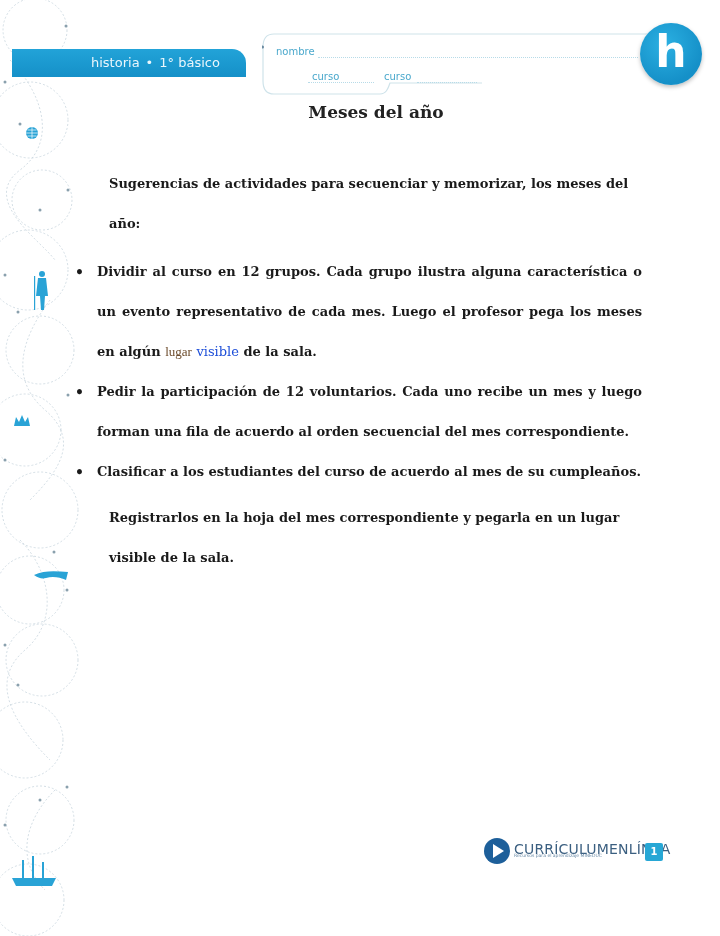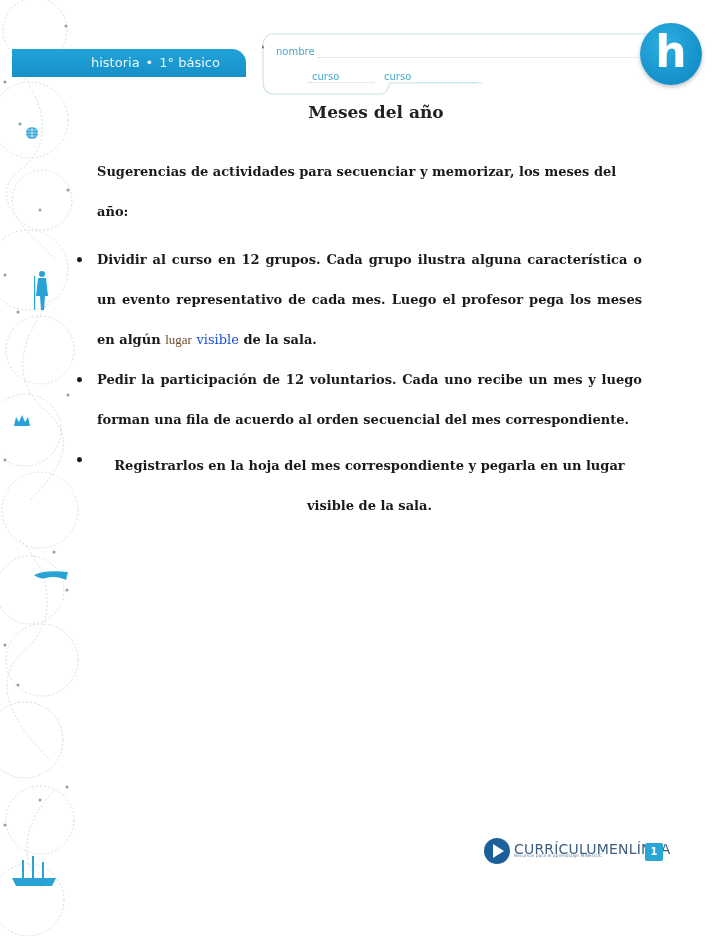--- a/index.html
+++ b/index.html
@@ -37,29 +37,29 @@
     box-shadow: 0 2px 4px rgba(0,0,0,0.25);
     color: #ffffff; text-align: center;
     font-family: "DejaVu Sans", "Liberation Sans", sans-serif;
     font-size: 44px; font-weight: bold; line-height: 58px;
   }
   .title {
     position: absolute; left: 0; width: 752px; top: 102px; text-align: center;
     font-size: 17px; font-weight: bold; color: #222;
   }
   .content { position: absolute; left: 97px; top: 152px; width: 545px; font-size: 13px; font-weight: bold; }
-  .para { line-height: 40px; margin: 0; }
+  .para { line-height: 40px; margin: 12px; }
   .intro { margin-bottom: 8px; }
   .bullet-item { position: relative; text-align: justify; line-height: 40px; }
   .bullet-item .bullet {
     position: absolute; left: -22px; top: 0; font-size: 14px;
   }
   .hl-lugar { color: #6b4a2a; font-weight: normal; font-family: Liberation Serif, serif; }
   .hl-visible { color: #1d4ed8; font-weight: normal; }
-  .closing { margin-top: 6px; line-height: 40px; text-align: center; }
+  .closing { margin-top: 6px; line-height: 40px; }
   .footer-logo { position: absolute; left: 484px; top: 838px; height: 28px; }
   .footer-logo .play {
     position: absolute; left: 0; top: 0; width: 26px; height: 26px; border-radius: 50%;
     background: #1d5f9a;
   }
   .footer-logo .play::after {
     content: ""; position: absolute; left: 9px; top: 6px;
     border-left: 11px solid #ffffff; border-top: 7px solid transparent; border-bottom: 7px solid transparent;
   }
   .footer-logo .brand {
@@ -176,20 +176,21 @@
     <span>Dividir al curso en 12 grupos. Cada grupo ilustra alguna característica o un evento representativo de cada mes. Luego el profesor pega los meses en algún </span><span class="hl-lugar">lugar</span> <span class="hl-visible">visible</span><span> de la sala.</span>
   </div>
 
   <div class="bullet-item">
     <span class="bullet">•</span>
     <span>Pedir la participación de 12 voluntarios. Cada uno recibe un mes y luego forman una fila de acuerdo al orden secuencial del mes correspondiente.</span>
   </div>
 
   <div class="bullet-item">
     <span class="bullet">•</span>
+    <span>Clasificar a los estudiantes del curso de acuerdo al mes de su cumpleaños.</span>
   </div>
 
   <p class="para closing">Registrarlos en la hoja del mes correspondiente y pegarla en un lugar visible de la sala.</p>
 </div>
 
 <div class="footer-logo">
   <div class="play"></div>
   <div class="brand">CURRÍCULUMENLÍNEA</div>
   <div class="tagline">Recursos para el aprendizaje MINEDUC</div>
 </div>

